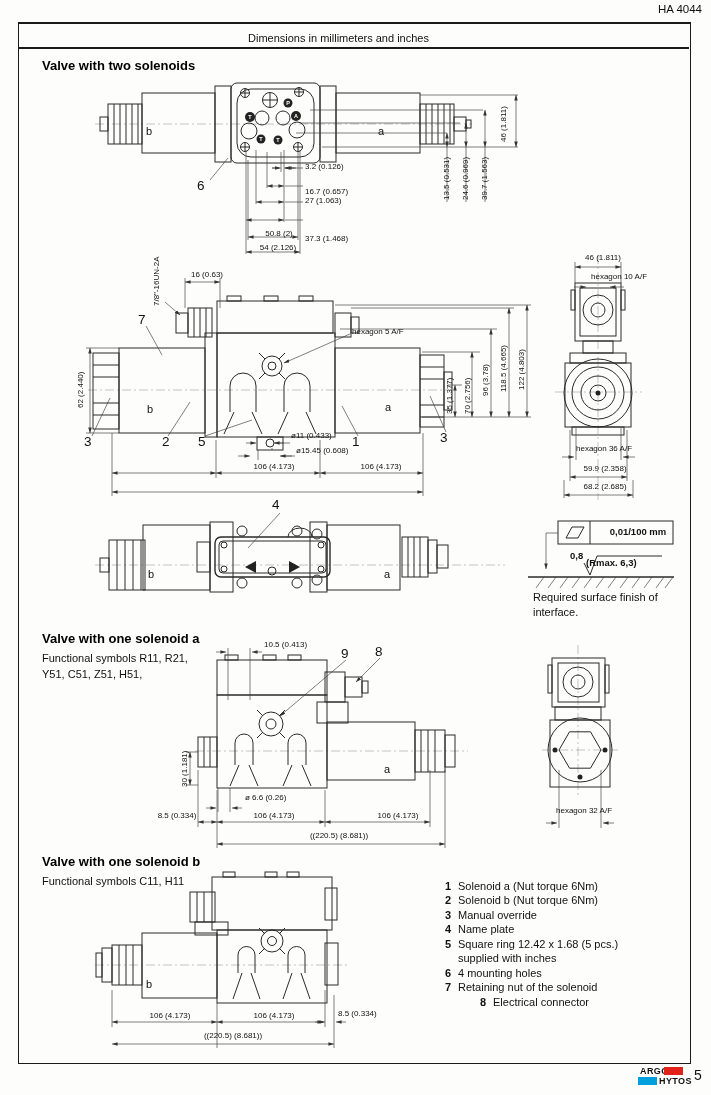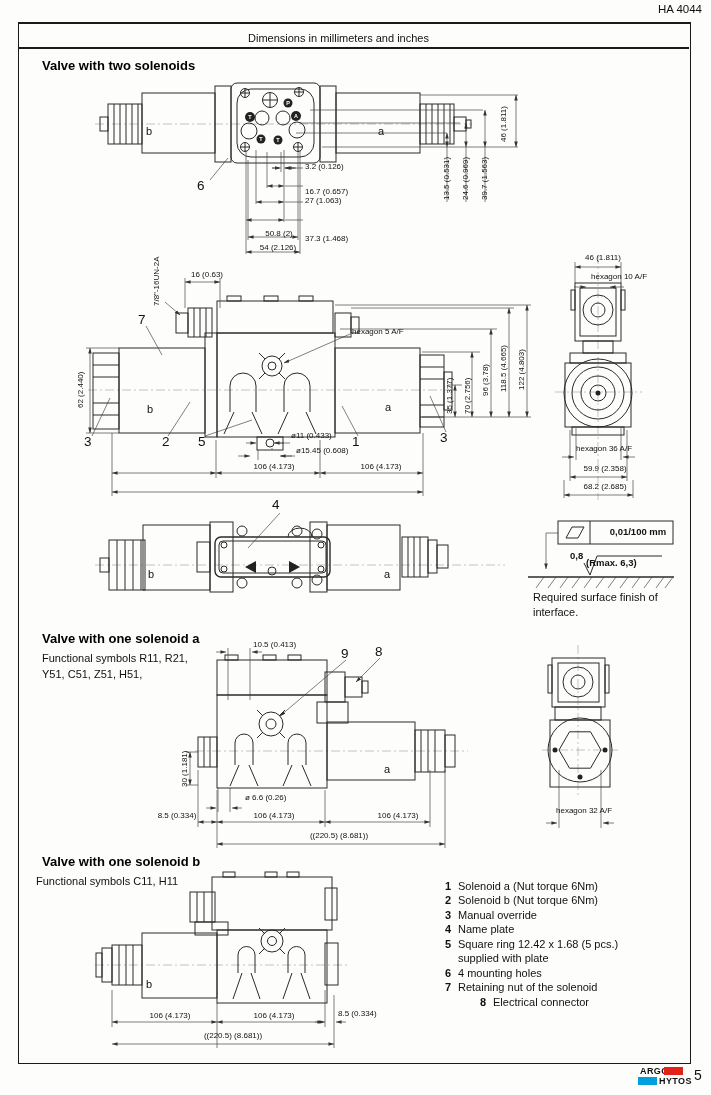--- a/index.html
+++ b/index.html
@@ -40,21 +40,21 @@
   <div class="doccode">HA 4044</div>
   <div class="frame"></div>
   <div class="titleband"></div>
   <div class="subtitle">Dimensions in millimeters and inches</div>
 
   <div class="h2" style="left:42px;top:58px;">Valve with two solenoids</div>
   <div class="h2" style="left:42px;top:631px;">Valve with one solenoid a</div>
   <div class="sub" style="left:42px;top:652px;">Functional symbols R11, R21,</div>
   <div class="sub" style="left:42px;top:668px;">Y51, C51, Z51, H51,</div>
   <div class="h2" style="left:42px;top:854px;">Valve with one solenoid b</div>
-  <div class="sub" style="left:36px;top:875px;text-align:center;">Functional symbols C11, H11</div>
+  <div class="sub" style="left:42px;top:875px;text-align:center;">Functional symbols C11, H11</div>
 
   <svg class="art" width="711" height="1095" viewBox="0 0 711 1095">
     <defs>
       <marker id="ae" viewBox="0 0 10 6" refX="9.5" refY="3" markerWidth="9" markerHeight="5.4" orient="auto">
           <path d="M0,0 L10,3 L0,6 Z" fill="#333"></path>
         </marker>
       <marker id="as" viewBox="0 0 10 6" refX="0.5" refY="3" markerWidth="9" markerHeight="5.4" orient="auto">
           <path d="M10,0 L0,3 L10,6 Z" fill="#333"></path>
         </marker>
       <pattern id="h4" width="3.5" height="3.5" patternUnits="userSpaceOnUse" patternTransform="rotate(45)">
@@ -402,21 +402,21 @@
   <div class="co" style="left:272px;top:497px;">4</div>
   <div class="ab" style="left:148px;top:568px;">b</div>
   <div class="ab" style="left:384px;top:568px;">a</div>
 
   <div class="lb c" style="left:632px;top:527px;font-size:9.5px;font-weight:bold;">0,01/100 mm</div>
   <div class="lb" style="left:570px;top:551px;font-size:9.5px;font-weight:bold;">0,8</div>
   <div class="lb" style="left:586px;top:558px;font-size:9.5px;font-weight:bold;">(Rmax. 6,3)</div>
   <div class="cap" style="left:533px;top:591px;">Required surface finish of</div>
   <div class="cap" style="left:533px;top:606px;">interface.</div>
 
-  <div class="lb" style="left:253px;top:641px;">10.5 (0.413)</div>
+  <div class="lb" style="left:264px;top:641px;">10.5 (0.413)</div>
   <div class="co" style="left:341px;top:646px;">9</div>
   <div class="co" style="left:375px;top:644px;">8</div>
   <div class="lb rot" style="left:181px;top:787px;">30 (1.181)</div>
   <div class="lb" style="left:245px;top:794px;">ø 6.6 (0.26)</div>
   <div class="lb c" style="left:171px;top:812px;">8.5 (0.334)</div>
   <div class="lb c" style="left:268px;top:812px;">106 (4.173)</div>
   <div class="lb c" style="left:392px;top:812px;">106 (4.173)</div>
   <div class="lb c" style="left:333px;top:832px;">((220.5) (8.681))</div>
   <div class="ab" style="left:384px;top:763px;">a</div>
   <div class="lb c" style="left:578px;top:807px;">hexagon 32 A/F</div>
@@ -425,21 +425,21 @@
   <div class="lb c" style="left:164px;top:1012px;">106 (4.173)</div>
   <div class="lb c" style="left:268px;top:1012px;">106 (4.173)</div>
   <div class="lb" style="left:338px;top:1010px;">8.5 (0.334)</div>
   <div class="lb c" style="left:227px;top:1032px;">((220.5) (8.681))</div>
 
   <div class="lrow" style="top:880px;"><span class="leg-num">1</span><span>Solenoid a (Nut torque 6Nm)</span></div>
   <div class="lrow" style="top:894px;"><span class="leg-num">2</span><span>Solenoid b (Nut torque 6Nm)</span></div>
   <div class="lrow" style="top:909px;"><span class="leg-num">3</span><span>Manual override</span></div>
   <div class="lrow" style="top:923px;"><span class="leg-num">4</span><span>Name plate</span></div>
   <div class="lrow" style="top:938px;"><span class="leg-num">5</span><span>Square ring 12.42 x 1.68 (5 pcs.)</span></div>
-  <div class="lrow" style="top:952px;left:458px;">supplied with plate</div>
+  <div class="lrow" style="top:952px;left:458px;">supplied with inches</div>
   <div class="lrow" style="top:967px;"><span class="leg-num">6</span><span>4 mounting holes</span></div>
   <div class="lrow" style="top:981px;"><span class="leg-num">7</span><span>Retaining nut of the solenoid</span></div>
   <div class="lrow" style="top:996px;margin-left:35px;"><span class="leg-num">8</span><span>Electrical connector</span></div>
 
   <div class="logo-t">ARGO</div>
   <div class="logo-red" style="background-color: rgb(226, 35, 26);"></div>
   <div class="logo-blue" style="background-color: rgb(0, 160, 223);"></div>
   <div class="logo-b">HYTOS</div>
   <div class="pageno">5</div>
 

